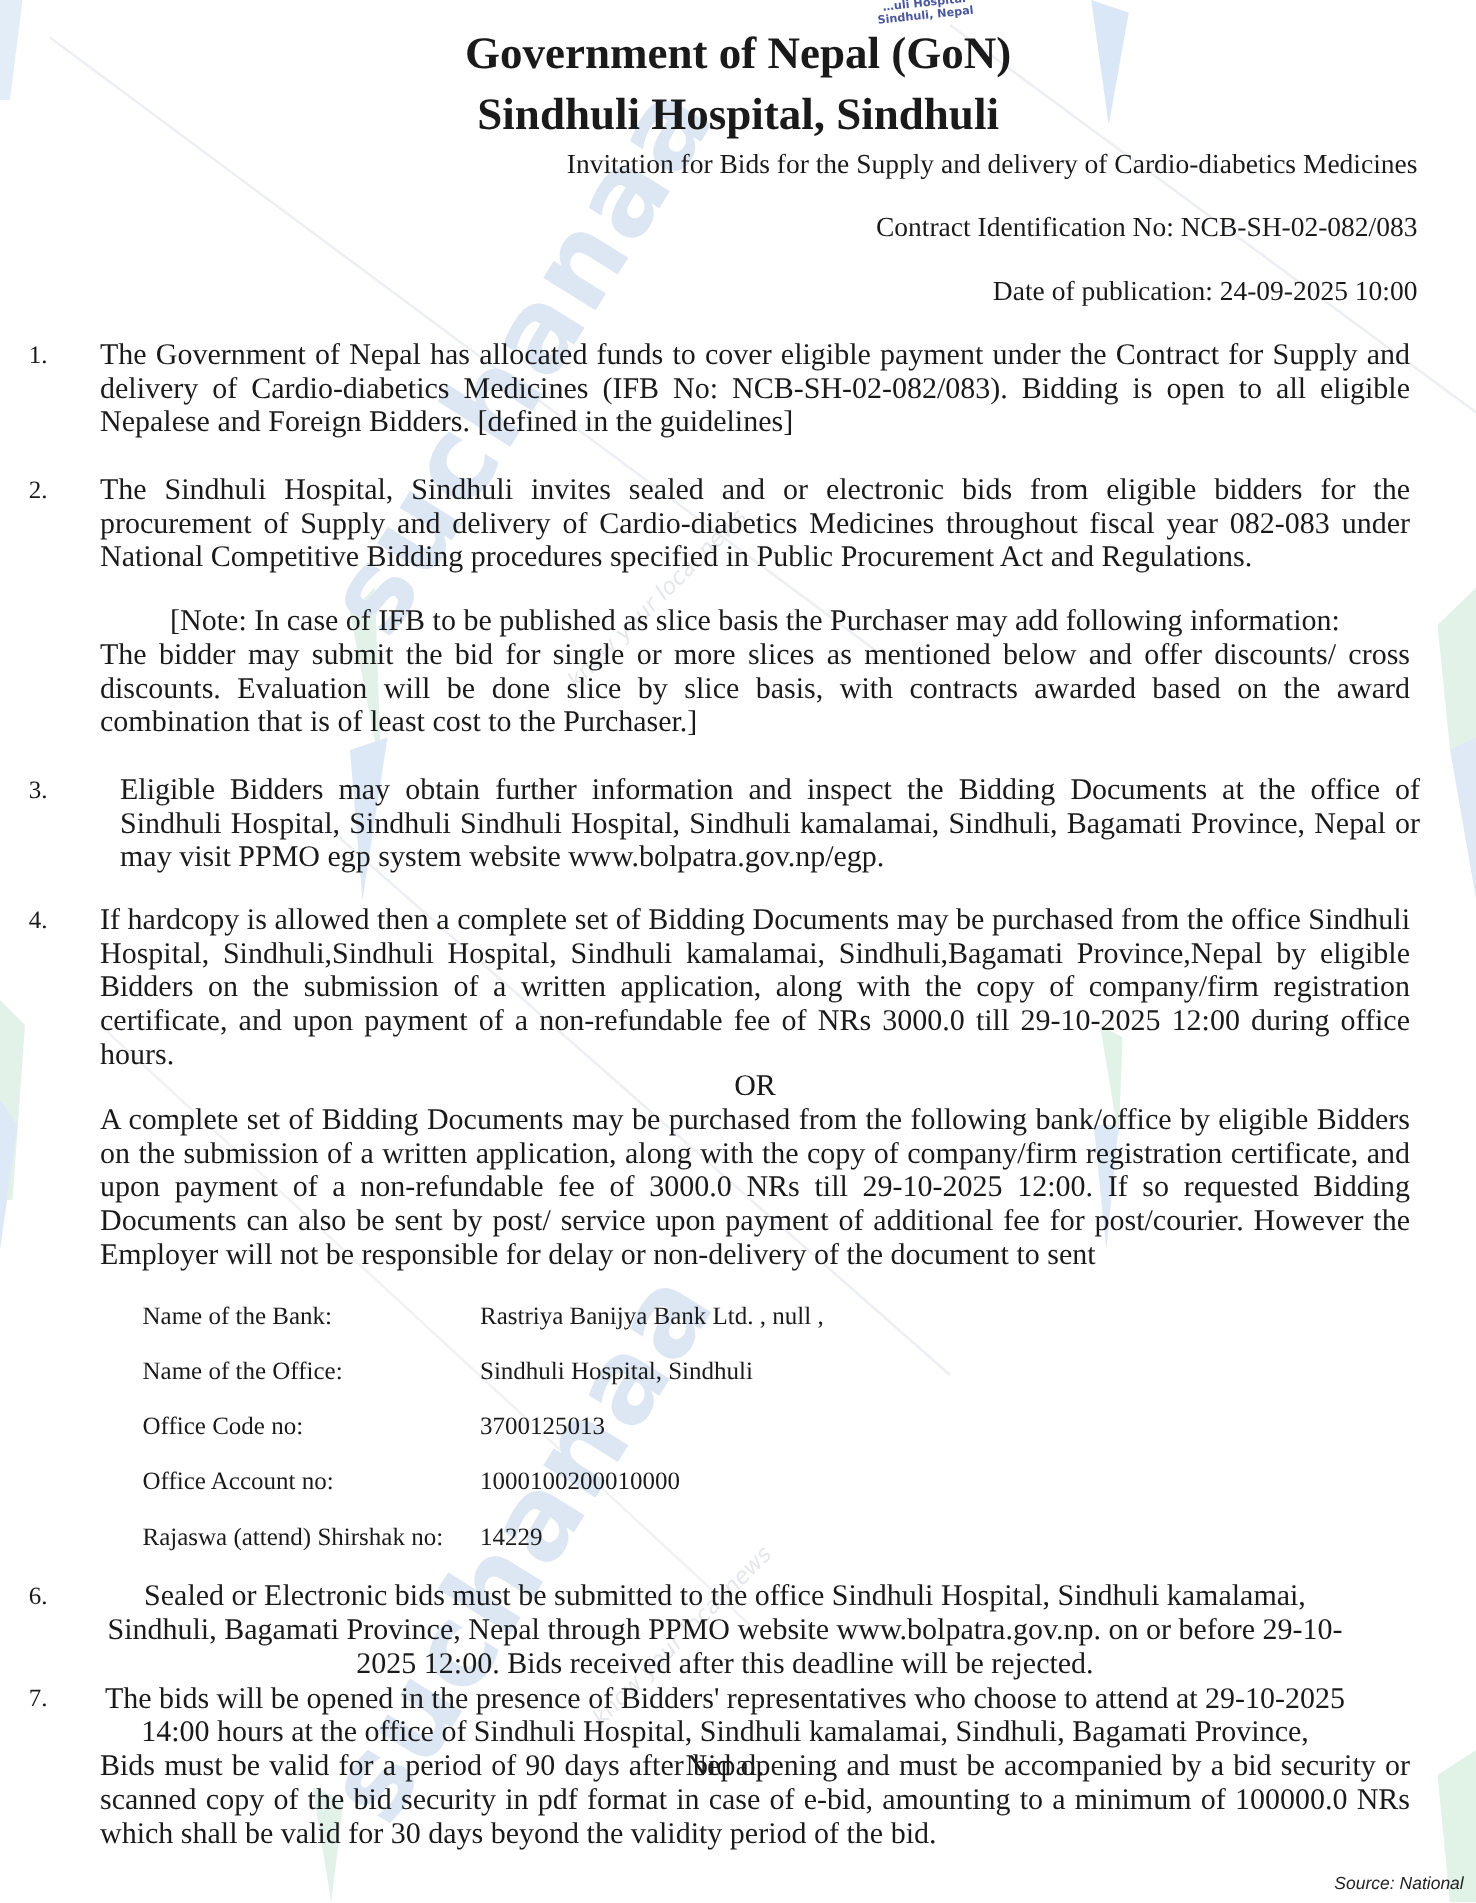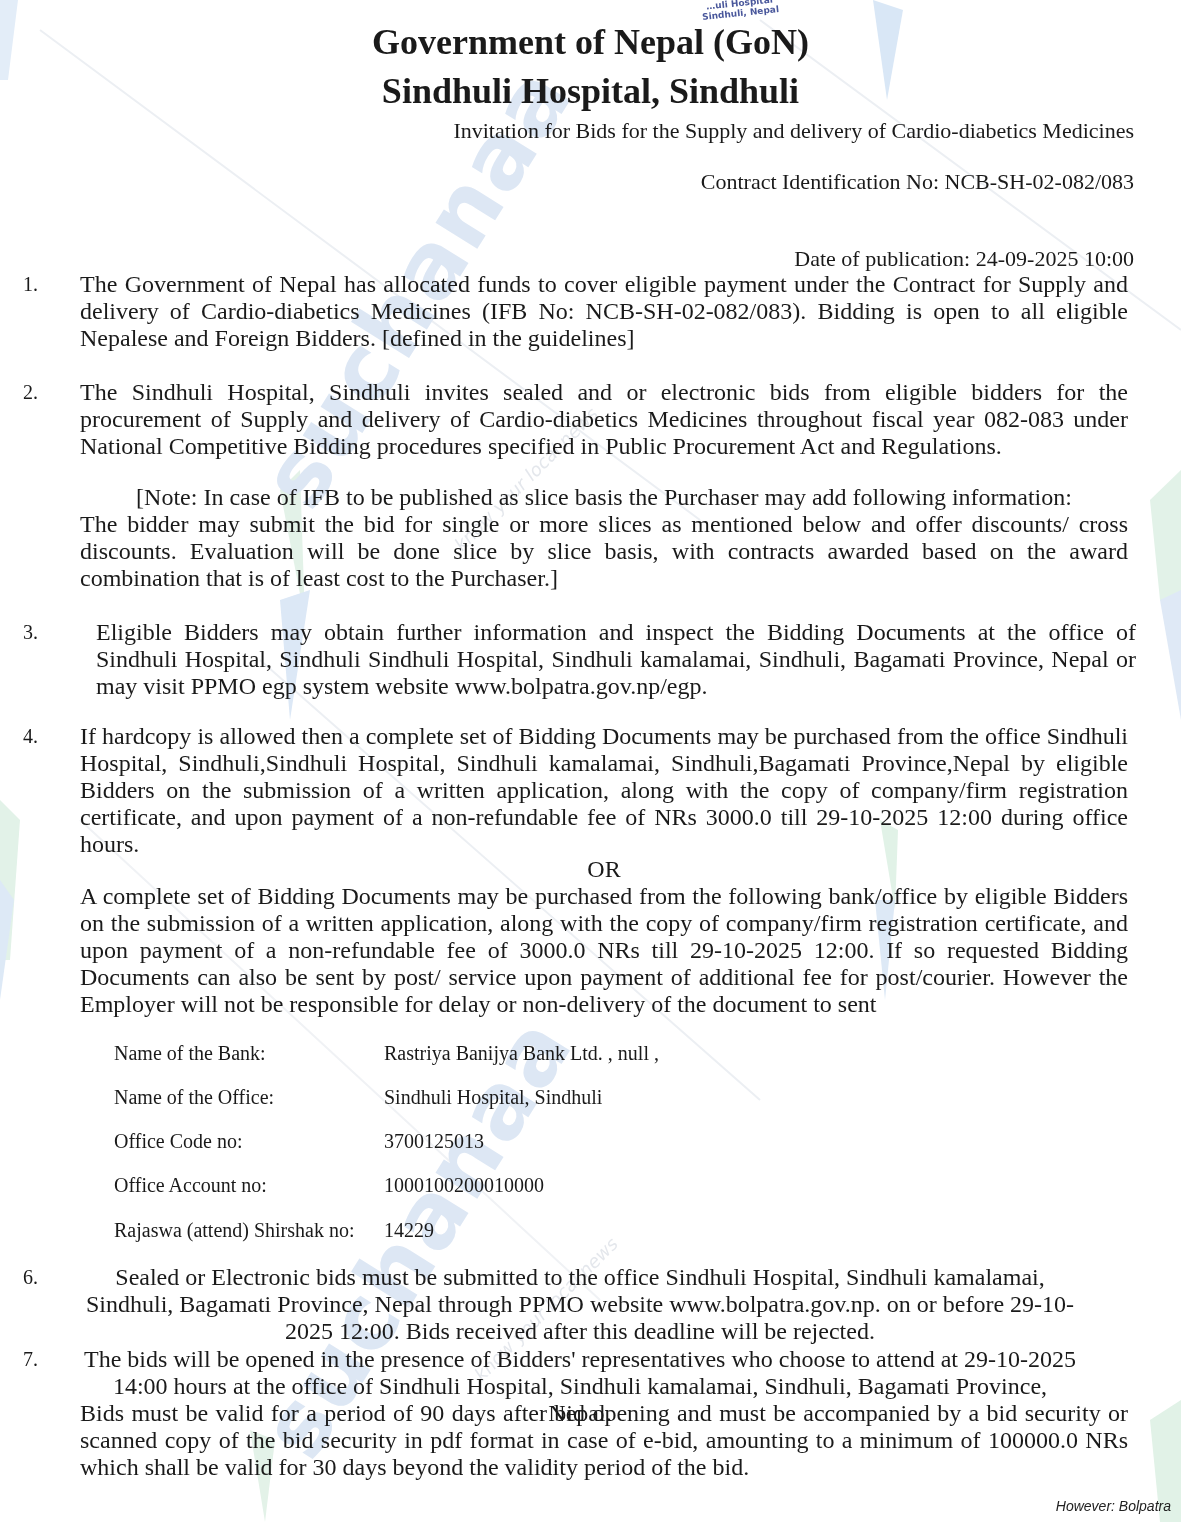--- a/index.html
+++ b/index.html
@@ -73,21 +73,21 @@
 
   <div class="stamp">
     <div>…uli Hospital</div>
     <div>Sindhuli, Nepal</div>
   </div>
 
   <div class="h1" style="top:22px;">Government of Nepal (GoN)</div>
   <div class="h1" style="top:71px;">Sindhuli Hospital, Sindhuli</div>
   <div class="sub" style="top:118px;">Invitation for Bids for the Supply and delivery of Cardio-diabetics Medicines</div>
   <div class="sub" style="top:169px;">Contract Identification No: NCB-SH-02-082/083</div>
-  <div class="sub" style="top:220px;margin-top:26px;">Date of publication: 24-09-2025 10:00</div>
+  <div class="sub" style="top:220px;">Date of publication: 24-09-2025 10:00</div>
 
   <div class="num" style="top:271px;">1.</div>
   <div class="para" style="top:271px;">The Government of Nepal has allocated funds to cover eligible payment under the Contract for Supply and delivery of Cardio-diabetics Medicines (IFB No: NCB-SH-02-082/083). Bidding is open to all eligible Nepalese and Foreign Bidders. [defined in the guidelines]</div>
 
   <div class="num" style="top:379px;">2.</div>
   <div class="para" style="top:379px;">The Sindhuli Hospital, Sindhuli invites sealed and or electronic bids from eligible bidders for the procurement of Supply and delivery of Cardio-diabetics Medicines throughout fiscal year 082-083 under National Competitive Bidding procedures specified in Public Procurement Act and Regulations.</div>
   <div class="para plain" style="top:484px;">[Note: In case of IFB to be published as slice basis the Purchaser may add following information:</div>
   <div class="para" style="top:511px;">The bidder may submit the bid for single or more slices as mentioned below and offer discounts/ cross discounts. Evaluation will be done slice by slice basis, with contracts awarded based on the award combination that is of least cost to the Purchaser.]</div>
 
   <div class="num" style="top:619px;">3.</div>
@@ -121,14 +121,14 @@
     </div>
   </div>
 
   <div class="num" style="top:1264px;">6.</div>
   <div class="para plain" style="top:1264px;width:1000px;">Sealed or Electronic bids must be submitted to the office Sindhuli Hospital, Sindhuli kamalamai, Sindhuli, Bagamati Province, Nepal through PPMO website www.bolpatra.gov.np. on or before 29-10-2025 12:00. Bids received after this deadline will be rejected.</div>
 
   <div class="num" style="top:1346px;">7.</div>
   <div class="para plain" style="top:1346px;width:1000px;">The bids will be opened in the presence of Bidders' representatives who choose to attend at 29-10-2025 14:00 hours at the office of Sindhuli Hospital, Sindhuli kamalamai, Sindhuli, Bagamati Province, Nepal.</div>
   <div class="para" style="top:1400px;">Bids must be valid for a period of 90 days after bid opening and must be accompanied by a bid security or scanned copy of the bid security in pdf format in case of e-bid, amounting to a minimum of 100000.0 NRs which shall be valid for 30 days beyond the validity period of the bid.</div>
 
-  <div class="source">However: Bolpatra</div>
+  <div class="source">Source: National</div>
 </div>
 
 </body></html>

